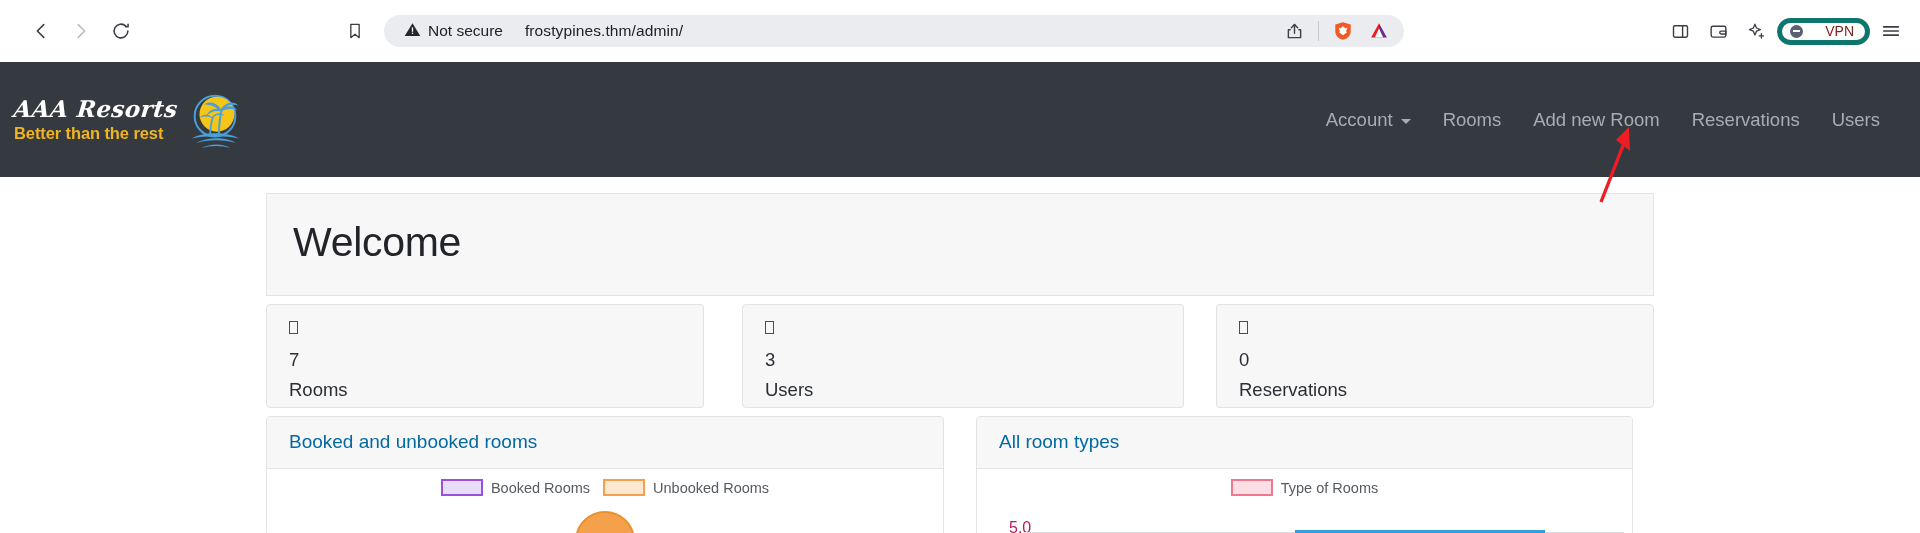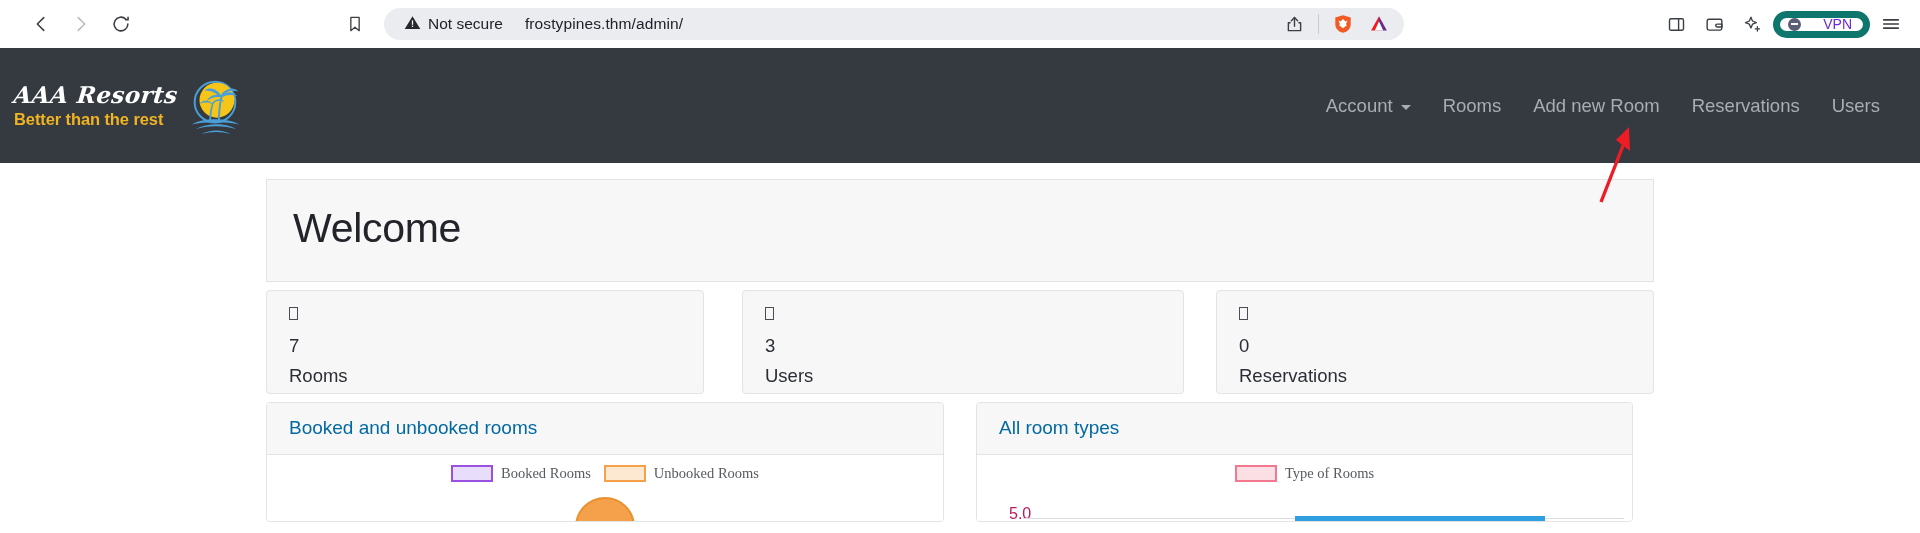--- a/index.html
+++ b/index.html
@@ -11,21 +11,21 @@
     width: 1920px;
     height: 533px;
     overflow: hidden;
     background: #ffffff;
     font-family: "Liberation Sans", sans-serif;
     -webkit-font-smoothing: antialiased;
   }
 
   
   .browser-bar {
-    height: 48px;
+    height: 62px;
     background: #ffffff;
     display: flex;
     align-items: center;
     padding: 0 16px;
     box-sizing: border-box;
     position: relative;
   }
   .nav-btns {
     display: flex;
     align-items: center;
@@ -100,27 +100,27 @@
     top: 0;
     bottom: 0;
     display: flex;
     align-items: center;
     gap: 4px;
   }
   .vpn-pill {
     display: flex;
     align-items: center;
     gap: 22px;
-    border: 7px solid #0f766e;
+    border: 5px solid #0f766e;
     border-radius: 16px;
     height: 27px;
     padding: 0 11px 0 8px;
     box-sizing: border-box;
     font-size: 14px;
-    color: #6d28d9;
+    color: #7f1d1d;
   }
   .vpn-dot {
     width: 13px; height: 13px;
     border-radius: 50%;
     background: #5b5f73;
     display: flex; align-items: center; justify-content: center;
   }
   .vpn-dot i {
     display:block; width: 7px; height: 1.6px; background: #fff;
   }
@@ -301,21 +301,21 @@
     padding-top: 10px;
   }
   .legend {
     display: flex;
     align-items: center;
     justify-content: center;
     gap: 13px;
     font-size: 14.5px;
     color: #565a61;
   }
-  .legend-item { display: flex; align-items: center; gap: 8px; font-family: Liberation Serif, serif; }
+  .legend-item { display: flex; align-items: center; gap: 8px; }
   .swatch {
     width: 42px;
     height: 17px;
     border-width: 2px;
     border-style: solid;
     box-sizing: border-box;
   }
   .pie-peek {
     position: absolute;
     left: 50%;

